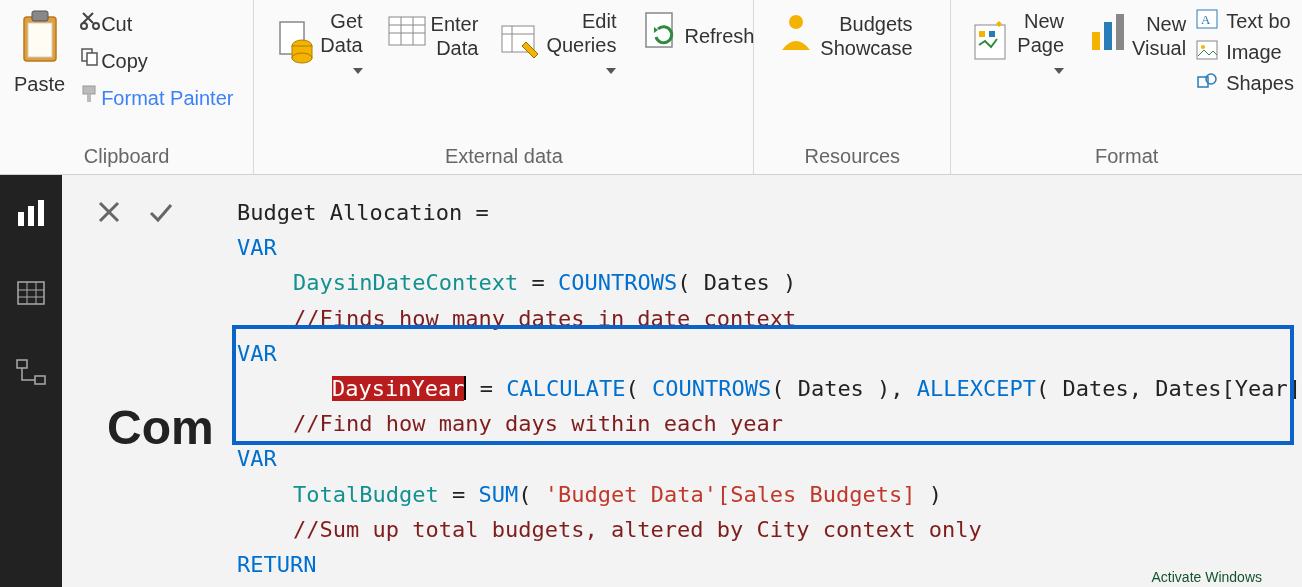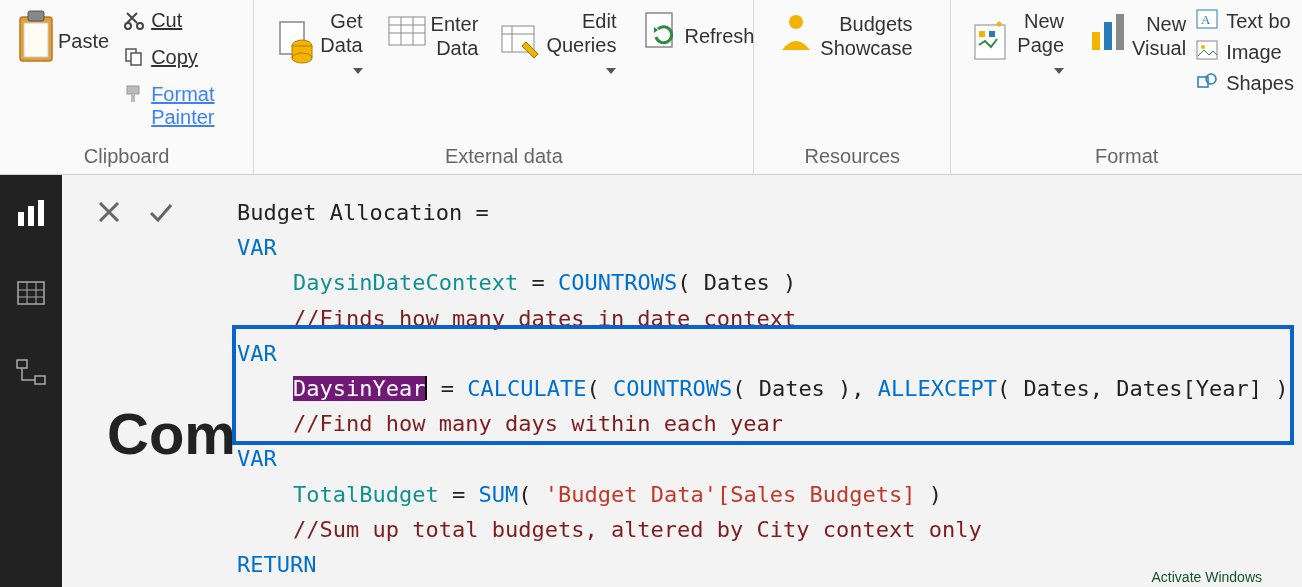--- a/index.html
+++ b/index.html
@@ -34,40 +34,39 @@
     }
     .ribbon-items {
       display: flex;
       align-items: flex-start;
       flex: 1;
     }
 
     
     .paste-btn {
       display: flex;
-      flex-direction: row;
+      flex-direction: column;
       align-items: center;
       padding: 4px 6px;
       margin-right: 4px;
     }
     .paste-btn .label { font-size: 20px; color: #333; margin-top: 4px; }
     .clipboard-small {
       display: flex;
       flex-direction: column;
       gap: 6px;
       padding-top: 2px;
     }
     .clip-item {
       display: flex;
-      align-items: flex-start;
-      gap: 6px;
+      align-items: flex-end;
+      gap: 0;
       font-size: 20px;
       color: #333;
       padding: 2px 4px;
-      text-decoration: underline;
     }
     .clip-item.disabled { color: #3b82f6; }
 
     
     .big-btn {
       display: flex;
       flex-direction: row;
       align-items: center;
       justify-content: flex-start;
       padding: 4px 10px 0 10px;
@@ -140,21 +139,21 @@
       position: relative;
       background: #f3f3f3;
     }
 
     
     .report-text {
       position: absolute;
       left: 45px;
       top: 225px;
       font-family: Arial, sans-serif;
-      font-size: 58px;
+      font-size: 48px;
       font-weight: 900;
       color: #222;
     }
 
     
     .formula-bar {
       position: absolute;
       left: 20px;
       top: 12px;
       right: 4px;
@@ -186,21 +185,21 @@
       font-size: 22px;
       line-height: 1.6;
       color: #222;
       white-space: pre;
     }
     .kw { color: #0070d0; margin-top: 14px; }
     .fn { color: #0070d0; }
     .ident { color: #139090; }
     .str { color: #c0392b; }
     .comment { color: #7f1d1d; }
-    .sel { background: #701a75; color: #fff; }
+    .sel { background: #b91c1c; color: #fff; margin-left: 39px; }
     .indent1 { padding-left: 56px; display: inline-block; }
 
     .cursor {
       display: inline-block;
       width: 2px;
       height: 24px;
       background: #000;
       vertical-align: middle;
       position: relative;
       top: -2px;

